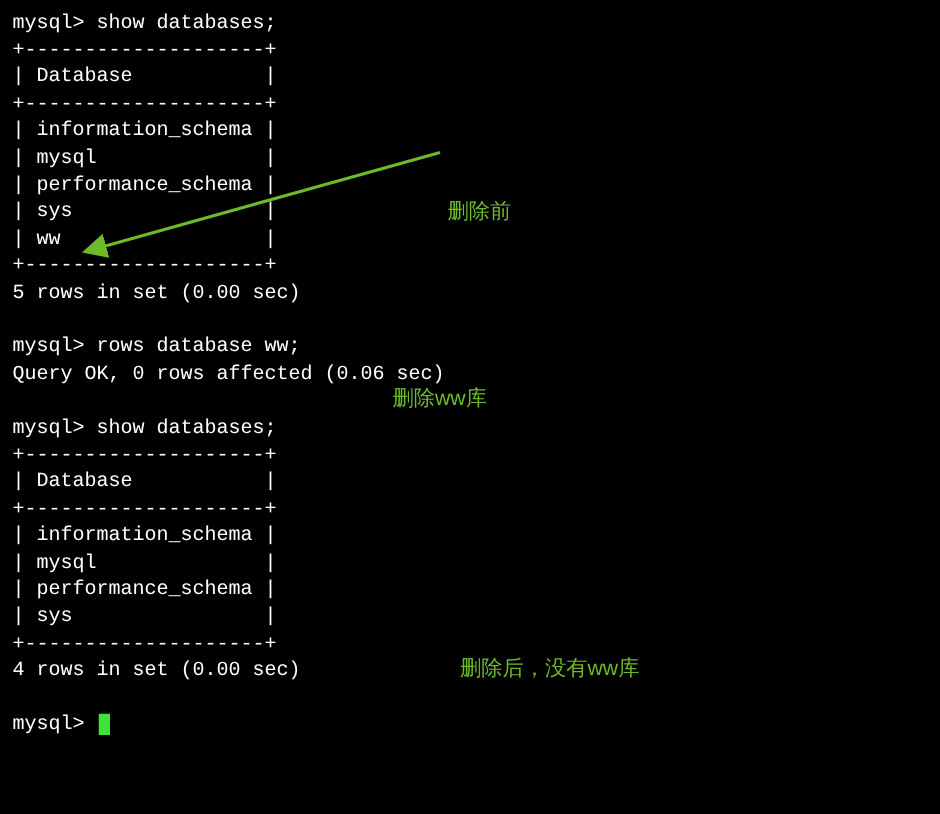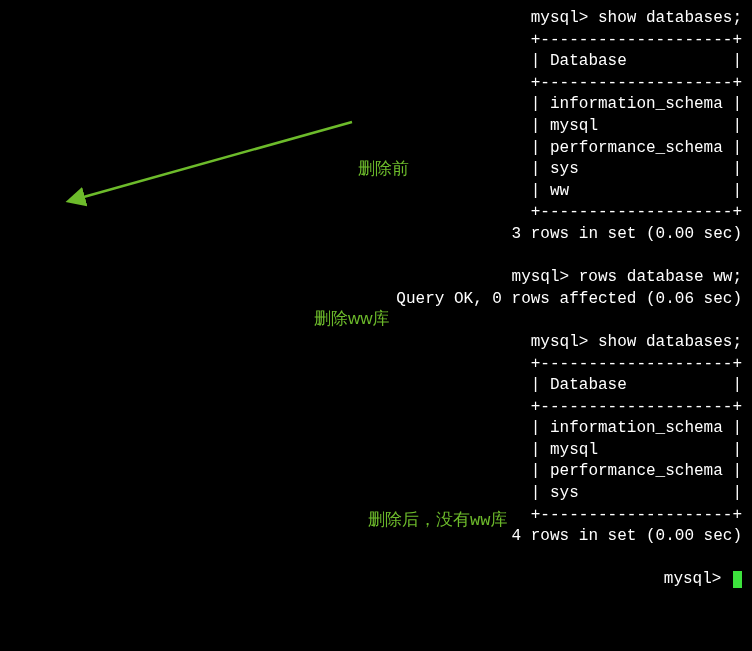--- a/index.html
+++ b/index.html
@@ -14,21 +14,20 @@
       font-size: 16px;
       line-height: 1.35;
       padding: 8px 10px;
       width: 752px;
       height: 651px;
       position: relative;
       overflow: hidden;
     }
     .line {
       white-space: pre;
-      text-align: right;
     }
     .annotation {
       position: absolute;
       color: #6dbb2b;
       font-family: "Microsoft YaHei", sans-serif;
       font-size: 17px;
       white-space: nowrap;
     }
     .cursor {
       display: inline-block;
@@ -49,21 +48,21 @@
 <div class="line"><span>mysql&gt;</span> <span>show databases;</span></div>
 <div class="line">+--------------------+</div>
 <div class="line">| Database           |</div>
 <div class="line">+--------------------+</div>
 <div class="line">| information_schema |</div>
 <div class="line">| mysql              |</div>
 <div class="line">| performance_schema |</div>
 <div class="line">| sys                |</div>
 <div class="line">| ww                 |</div>
 <div class="line">+--------------------+</div>
-<div class="line">3 rows in set (0.00 sec)</div>
+<div class="line">5 rows in set (0.00 sec)</div>
 <div class="line">&nbsp;</div>
 
 <div class="line"><span>mysql&gt;</span> <span>rows database ww;</span></div>
 <div class="line">Query OK, 0 rows affected (0.06 sec)</div>
 <div class="line">&nbsp;</div>
 
 <div class="line"><span>mysql&gt;</span> <span>show databases;</span></div>
 <div class="line">+--------------------+</div>
 <div class="line">| Database           |</div>
 <div class="line">+--------------------+</div>
@@ -72,21 +71,21 @@
 <div class="line">| performance_schema |</div>
 <div class="line">| sys                |</div>
 <div class="line">+--------------------+</div>
 <div class="line">4 rows in set (0.00 sec)</div>
 <div class="line">&nbsp;</div>
 
 <div class="line"><span>mysql&gt;</span> <span class="cursor"></span></div>
 
 <div class="annotation" style="top:112px; left:358px;margin-top:46px;">删除前</div>
 <div class="annotation" style="top:308px; left:302px;margin-left:12px;">删除ww库</div>
-<div class="annotation" style="top:510px; left:368px;font-family:Liberation Mono, monospace;">删除后，没有ww库</div>
+<div class="annotation" style="top:524px; left:368px;">删除后，没有ww库</div>
 
 <svg class="arrow" style="left:60px; top:108px; width:300px; height:100px;">
   <defs>
     <marker id="arrowhead" markerWidth="8" markerHeight="8" refX="2" refY="4" orient="auto">
       <polygon points="0 0, 8 4, 0 8" fill="#6dbb2b"></polygon>
     </marker>
   </defs>
   <line x1="292" y1="14" x2="20" y2="90" stroke="#6dbb2b" stroke-width="2.5" marker-end="url(#arrowhead)"></line>
 </svg>
 

